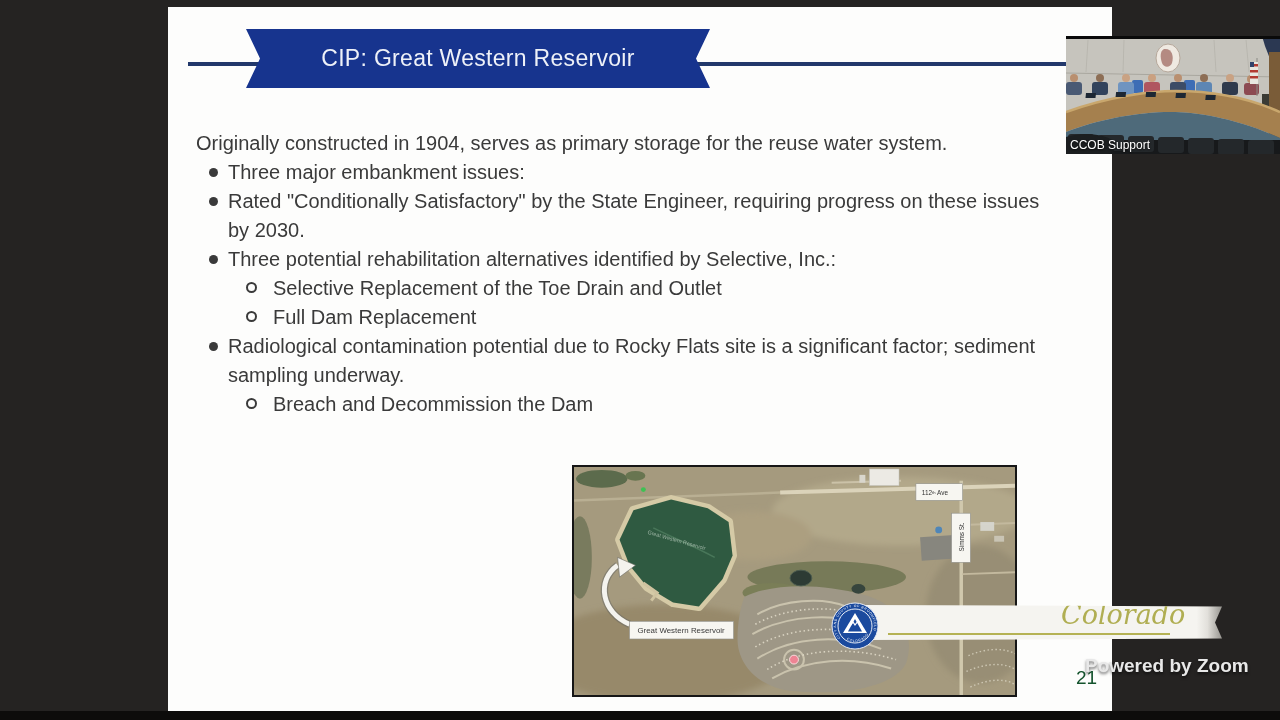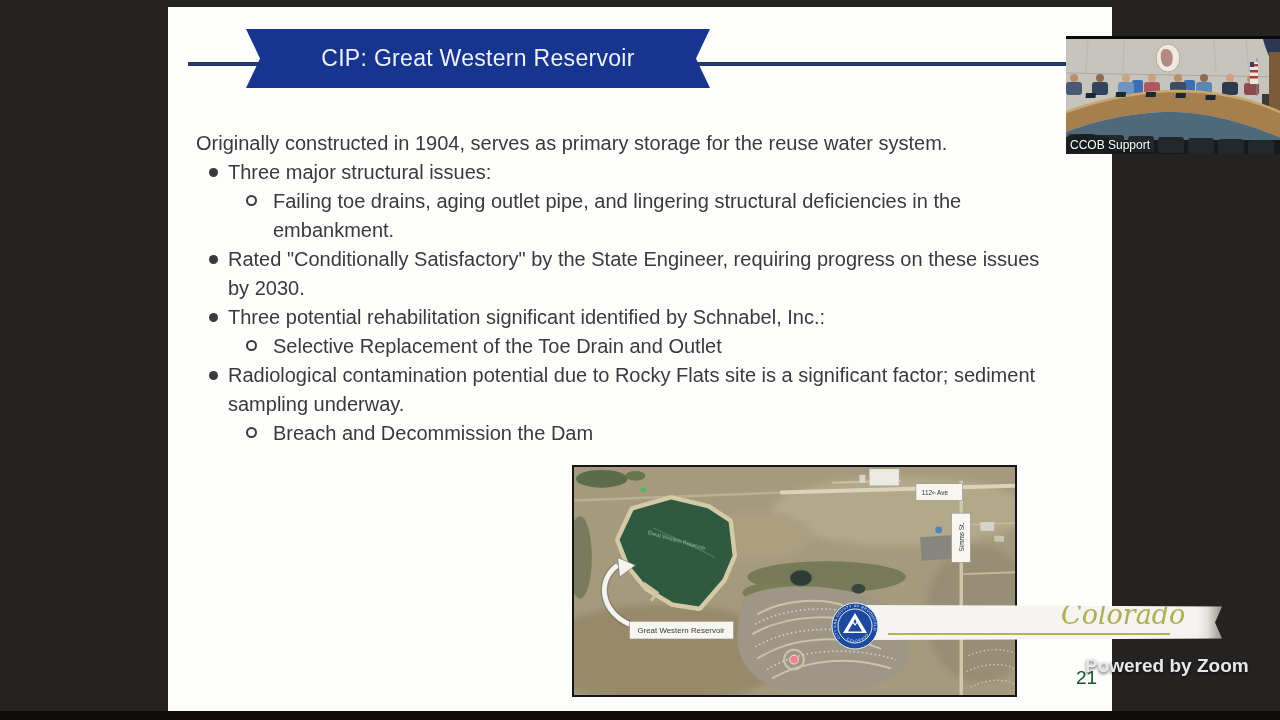--- a/index.html
+++ b/index.html
@@ -57,25 +57,25 @@
   <div class="rule rule-left"></div>
   <div class="rule rule-right"></div>
 
   <div class="ribbon">
     <span class="ribbon-title">CIP: Great Western Reservoir</span>
   </div>
 
   <div class="content">
     <p class="intro">Originally constructed in 1904, serves as primary storage for the reuse water system.</p>
 
-    <div class="li l1"><span class="dot"></span><span>Three major structural issues:</span></div>
-    <div class="li l2"><span class="circ"></span><span>Failing toe drains, aging outlet pipe, and lingering structural deficiencies in the embankment.</span></div>
+    <div class="li l1"><span class="dot"></span><span>Three major embankment issues:</span></div>
     <div class="li l1"><span class="dot"></span><span>Rated "Conditionally Satisfactory" by the State Engineer, requiring progress on these issues by 2030.</span></div>
-    <div class="li l1"><span class="dot"></span><span>Three potential rehabilitation significant identified by Schnabel, Inc.:</span></div>
+    <div class="li l1"><span class="dot"></span><span>Three potential rehabilitation alternatives identified by Selective, Inc.:</span></div>
     <div class="li l2"><span class="circ"></span><span>Selective Replacement of the Toe Drain and Outlet</span></div>
+    <div class="li l2"><span class="circ"></span><span>Full Dam Replacement</span></div>
     <div class="li l1"><span class="dot"></span><span>Radiological contamination potential due to Rocky Flats site is a significant factor; sediment sampling underway.</span></div>
     <div class="li l2"><span class="circ"></span><span>Breach and Decommission the Dam</span></div>
   </div>
 
   <div class="map">
     <svg viewBox="0 0 445 232" preserveAspectRatio="none">
       <defs>
           <filter id="b3">
             <feGaussianBlur stdDeviation="3"></feGaussianBlur>
           </filter>

